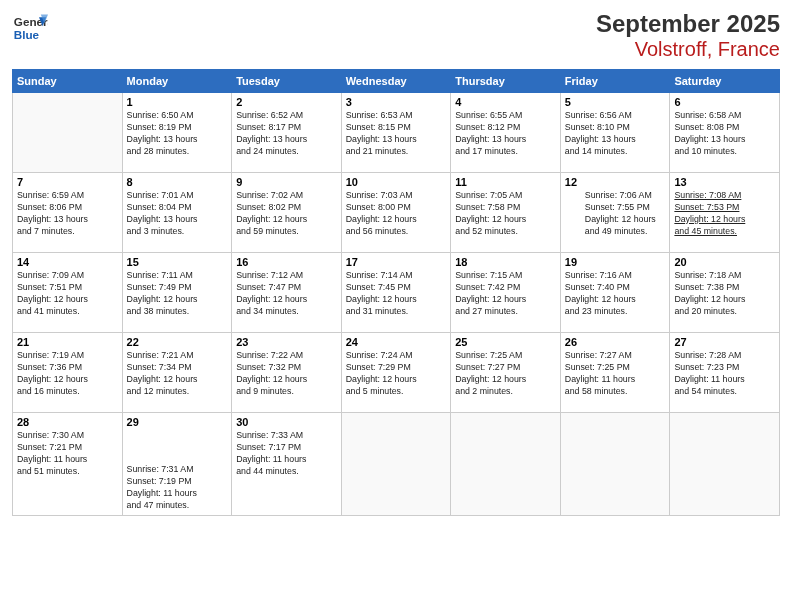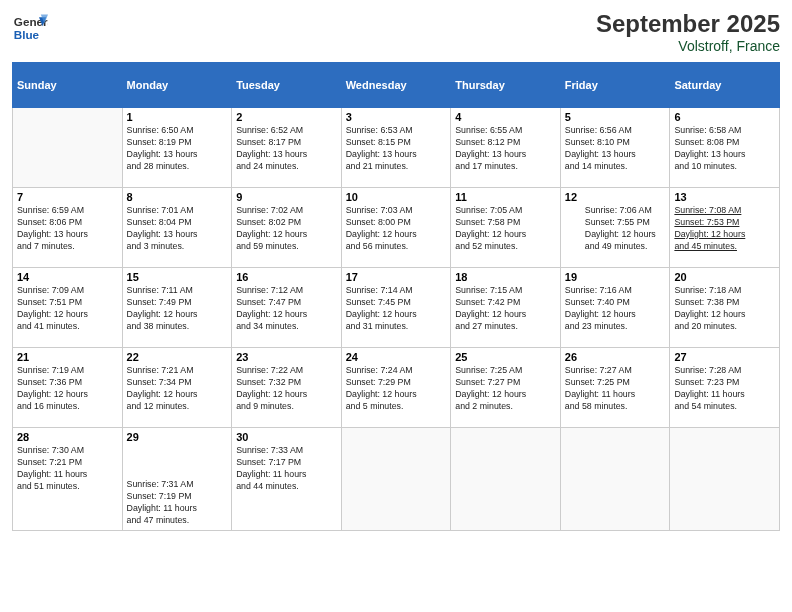--- a/index.html
+++ b/index.html
@@ -37,32 +37,32 @@
     }
     .title-block {
       text-align: right;
     }
     .month-title {
       font-size: 24px;
       font-weight: bold;
       color: #333;
     }
     .subtitle {
-      font-size: 14px;
-      color: #14532d;
+      font-size: 20px;
+      color: #b91c1c;
     }
     table {
       width: 100%;
       border-collapse: collapse;
       font-size: 9.5px;
     }
     thead tr th {
       background: #2d6dbf;
       color: #fff;
-      padding: 16px 4px;
+      padding: 5px 4px;
       text-align: left;
       font-size: 11px;
       font-weight: bold;
       border: 1px solid #2d6dbf;
     }
     tbody tr td {
       border: 1px solid #ccc;
       padding: 3px 4px;
       vertical-align: top;
       width: calc(100% / 7);

